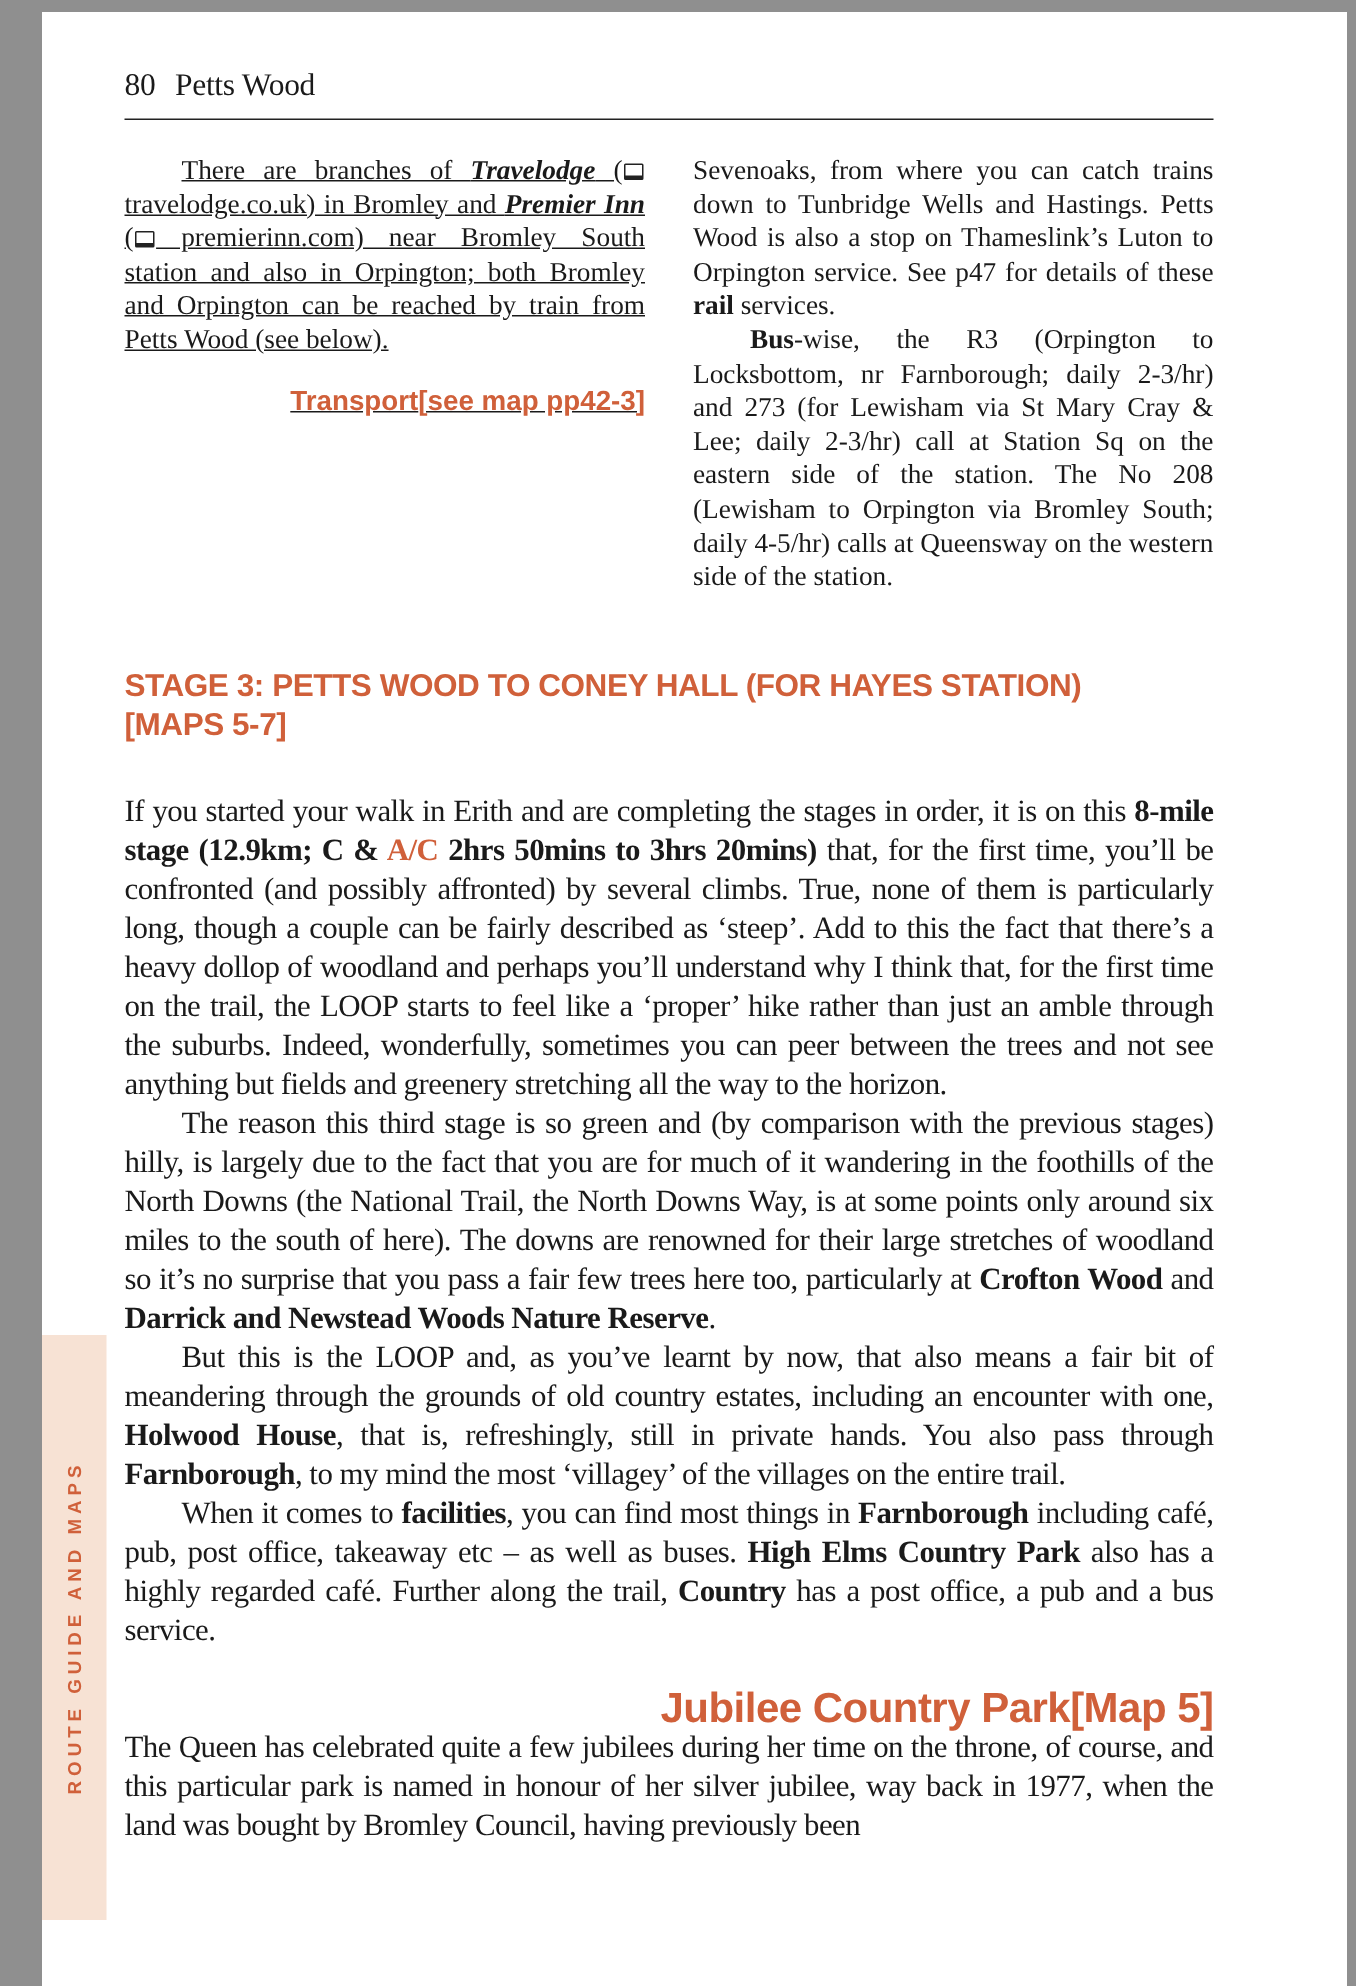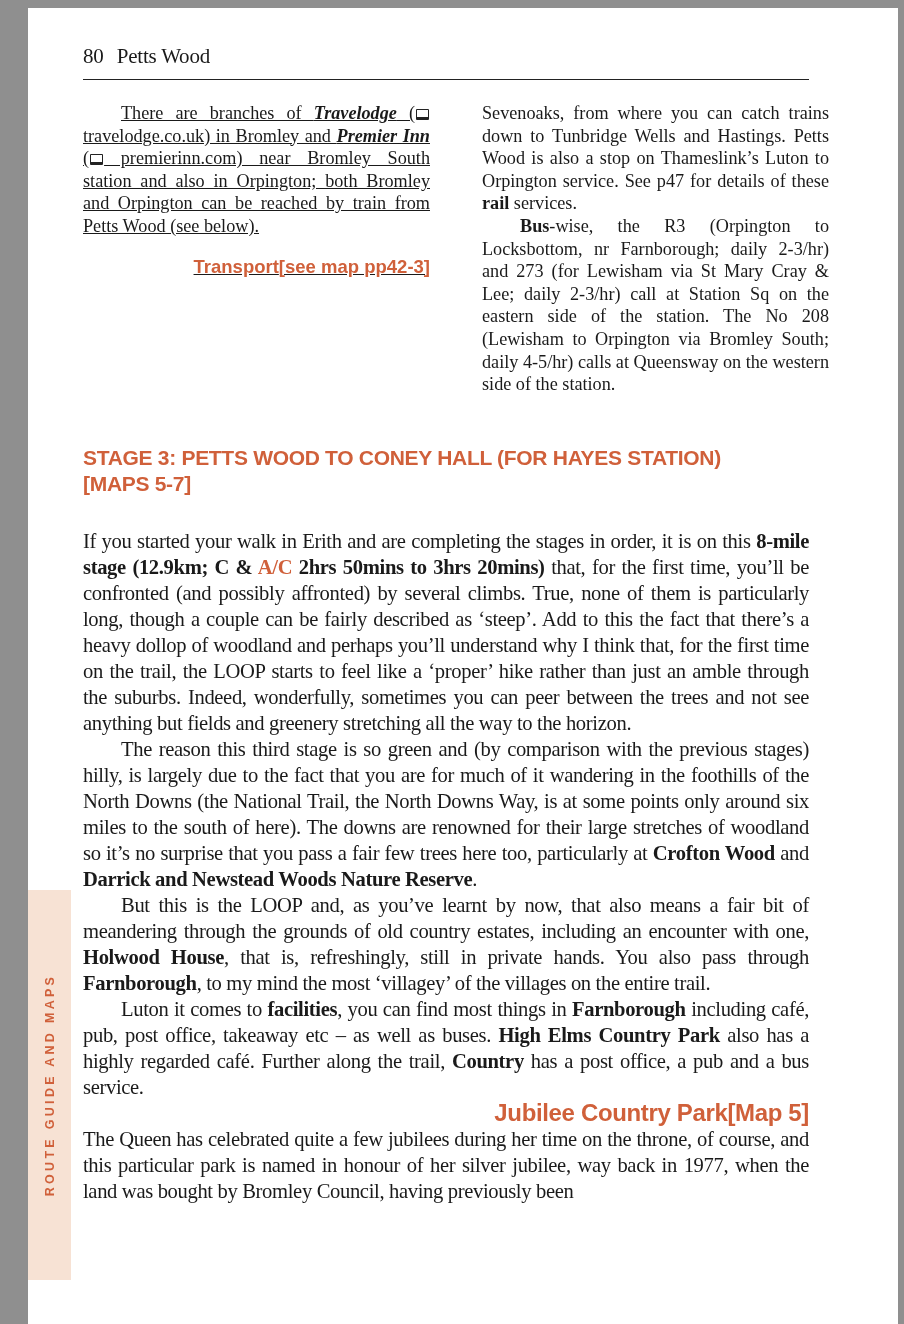--- a/index.html
+++ b/index.html
@@ -25,21 +25,21 @@
   .running-head .pageno { margin-right: 8px; }
   .head-rule {
     position: absolute; left: 83px; top: 79px; width: 726px; height: 0;
     border-top: 1.5px solid #222;
   }
   .col {
     position: absolute; top: 102px; width: 347px;
     font-size: 18.2px; line-height: 22.6px; text-align: justify;
   }
   .col.left { left: 83px; text-decoration: underline; }
-  .col.right { left: 462px; margin-left: 20px; }
+  .col.right { left: 462px; }
   .col p { margin: 0; }
   .indent { text-indent: 38px; }
   .icon-web {
     display: inline-block; width: 13px; height: 11px; vertical-align: -1px;
     border: 1.5px solid #222; border-bottom-width: 3px; box-sizing: border-box;
     border-radius: 1px; margin: 0 1px;
   }
   .subhead {
     display: flex; justify-content: flex-end;
     font-family: "Liberation Sans", "DejaVu Sans", sans-serif; font-weight: bold;
@@ -53,21 +53,21 @@
   }
   .stage-head .l1 { display: block; }
   .stage-head .l2 { display: block; text-align: left; }
   .main {
     position: absolute; left: 83px; top: 528px; width: 726px;
     font-size: 20.6px; line-height: 26px; text-align: justify;
     letter-spacing: -0.35px;
   }
   .main p { margin: 0; }
   .accent { color: #d0603a; }
-  .main .subhead { font-size: 24px; margin-top: 0; line-height: 26px; }
+  .main .subhead { font-size: 28px; margin-top: 26px; line-height: 26px; }
   .side-tab {
     position: absolute; left: 28px; top: 890px; width: 43px; height: 390px;
     background: #f7e2d4;
   }
   .side-tab-label {
     position: absolute; left: 50px; top: 1085px;
     transform: translate(-50%, -50%) rotate(-90deg);
     white-space: nowrap;
     font-family: "Liberation Sans", "DejaVu Sans", sans-serif; font-weight: bold;
     font-size: 12.5px; letter-spacing: 3.3px; color: #d0603a;
@@ -100,21 +100,21 @@
 
 <div class="stage-head">
   <span class="l1">STAGE 3: PETTS WOOD TO CONEY HALL (FOR HAYES STATION)</span>
   <span class="l2">[MAPS 5-7]</span>
 </div>
 
 <div class="main">
   <p><span>If you started your walk in Erith and are completing the stages in order, it is on this </span><b>8-mile stage (12.9km; C &amp; </b><b class="accent">A/C</b><b> 2hrs 50mins to 3hrs 20mins)</b><span> that, for the first time, you’ll be confronted (and possibly affronted) by several climbs. True, none of them is particularly long, though a couple can be fairly described as ‘steep’. Add to this the fact that there’s a heavy dollop of woodland and perhaps you’ll understand why I think that, for the first time on the trail, the LOOP starts to feel like a ‘proper’ hike rather than just an amble through the suburbs. Indeed, wonderfully, sometimes you can peer between the trees and not see anything but fields and greenery stretching all the way to the horizon.</span></p>
   <p class="indent"><span>The reason this third stage is so green and (by comparison with the previ­ous stages) hilly, is largely due to the fact that you are for much of it wandering in the foothills of the North Downs (the National Trail, the North Downs Way, is at some points only around six miles to the south of here). The downs are renowned for their large stretches of woodland so it’s no surprise that you pass a fair few trees here too, particularly at </span><b>Crofton Wood</b><span> and </span><b>Darrick and Newstead Woods Nature Reserve</b><span>.</span></p>
   <p class="indent"><span>But this is the LOOP and, as you’ve learnt by now, that also means a fair bit of meandering through the grounds of old country estates, including an encounter with one, </span><b>Holwood House</b><span>, that is, refreshingly, still in private hands. You also pass through </span><b>Farnborough</b><span>, to my mind the most ‘villagey’ of the vil­lages on the entire trail.</span></p>
-  <p class="indent"><span>Luton it comes to </span><b>facilities</b><span>, you can find most things in </span><b>Farnborough</b><span> including café, pub, post office, takeaway etc – as well as buses. </span><b>High Elms Country Park</b><span> also has a highly regarded café. Further along the trail, </span><b>Country</b><span> has a post office, a pub and a bus service.</span></p>
+  <p class="indent"><span>When it comes to </span><b>facilities</b><span>, you can find most things in </span><b>Farnborough</b><span> including café, pub, post office, takeaway etc – as well as buses. </span><b>High Elms Country Park</b><span> also has a highly regarded café. Further along the trail, </span><b>Country</b><span> has a post office, a pub and a bus service.</span></p>
   <div class="subhead">
     <span>Jubilee Country Park</span>
     <span>[Map 5]</span>
   </div>
   <p>The Queen has celebrated quite a few jubilees during her time on the throne, of course, and this particular park is named in honour of her silver jubilee, way back in 1977, when the land was bought by Bromley Council, having previously been</p>
 </div>
 
 <div class="side-tab"></div>
 <div class="side-tab-label">ROUTE GUIDE AND MAPS</div>
 

